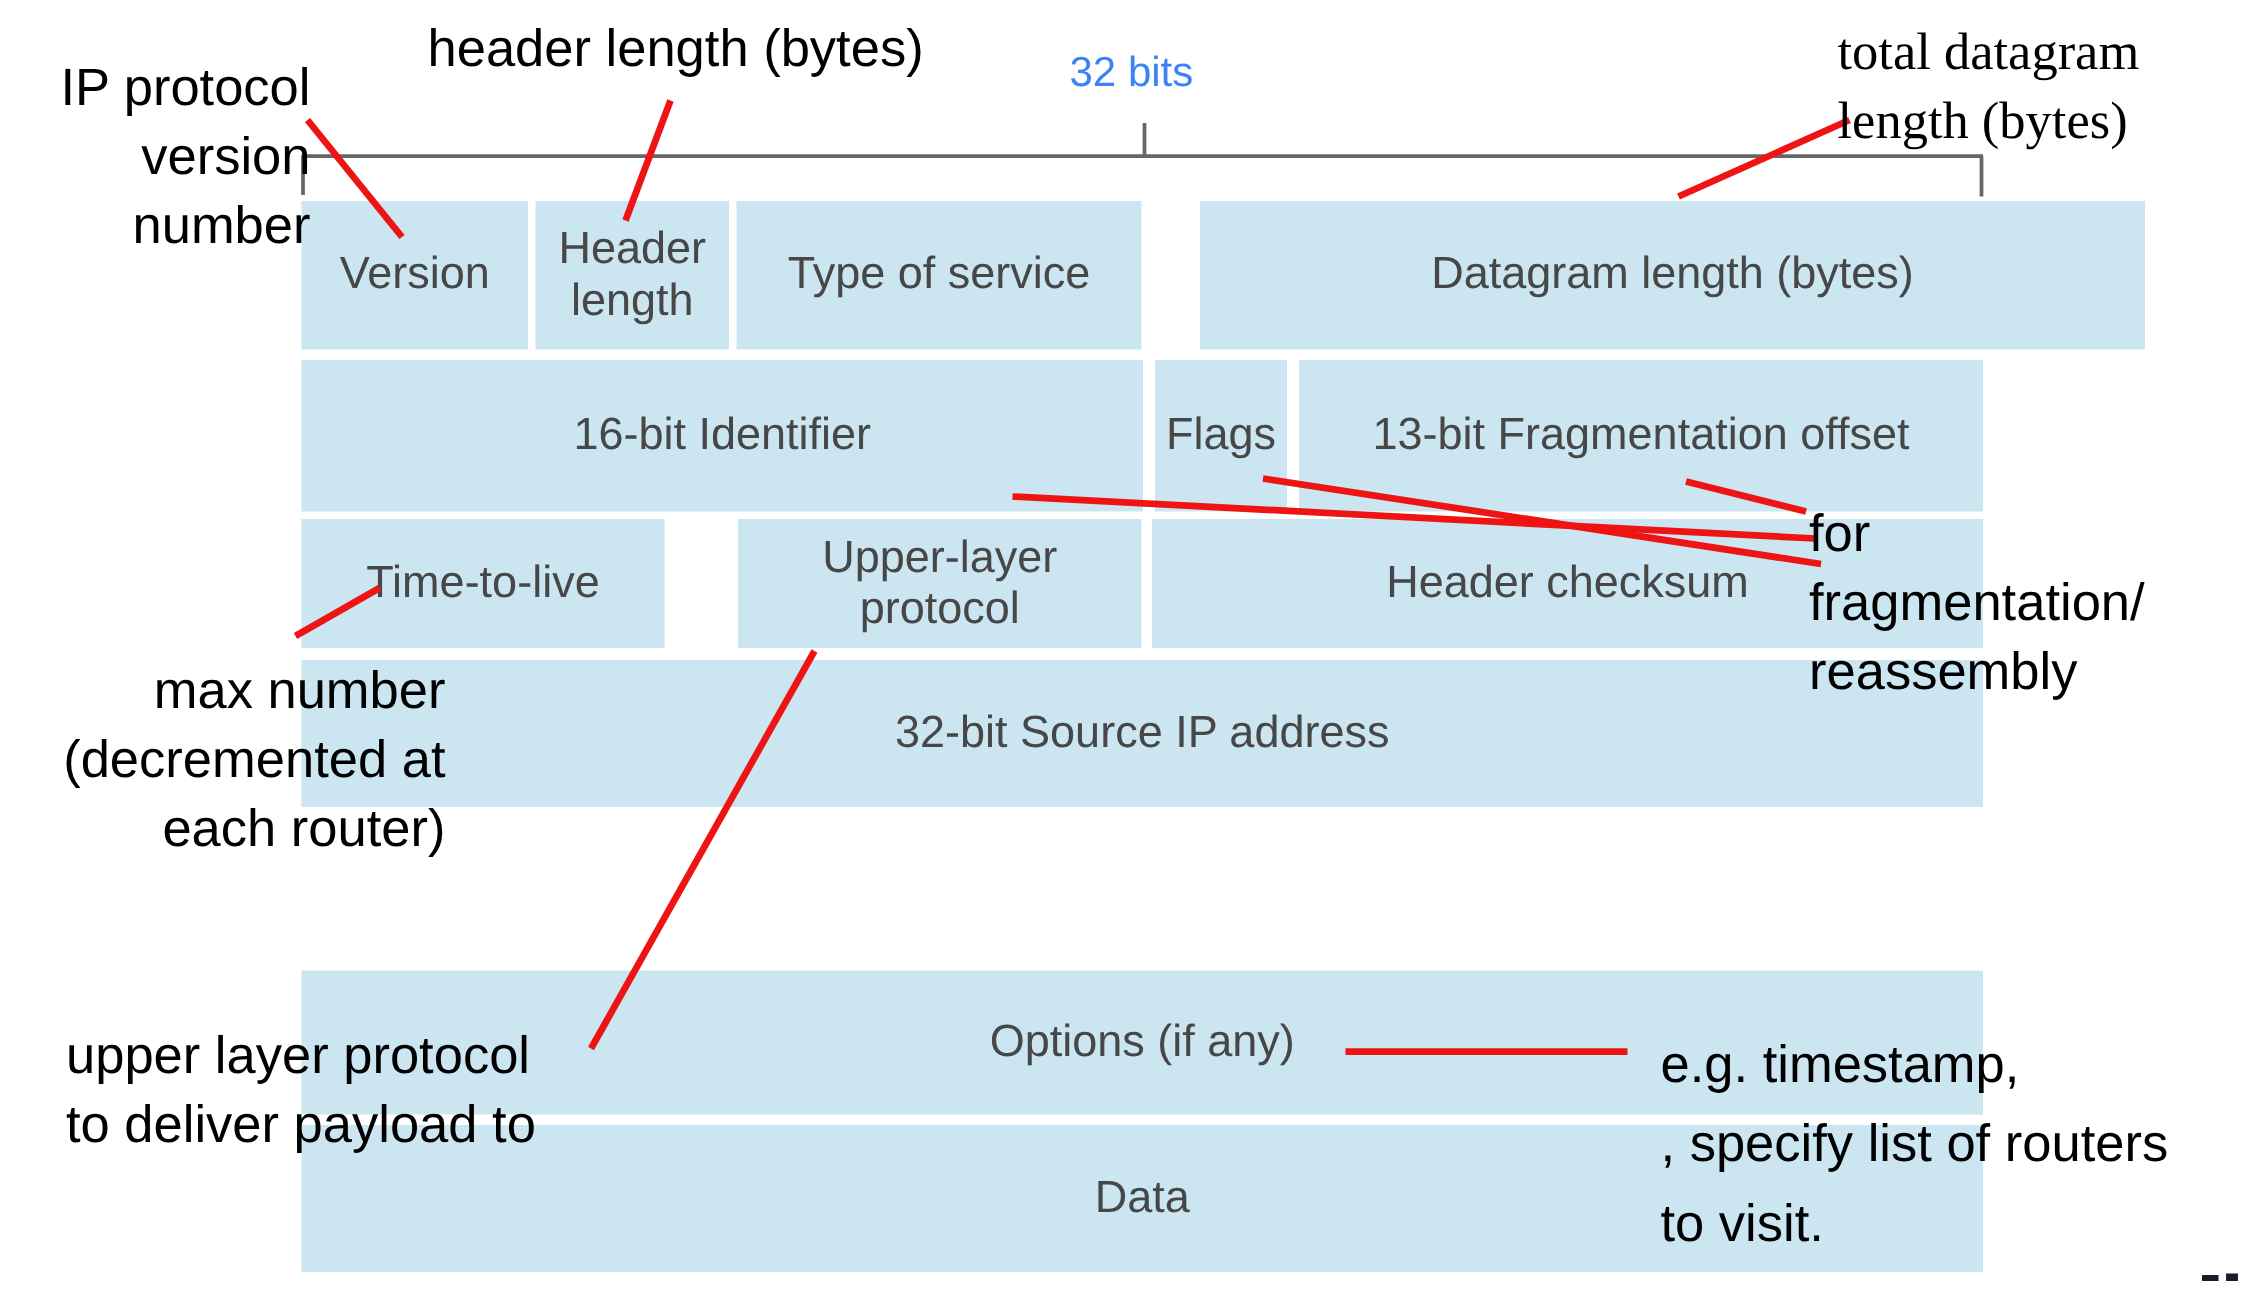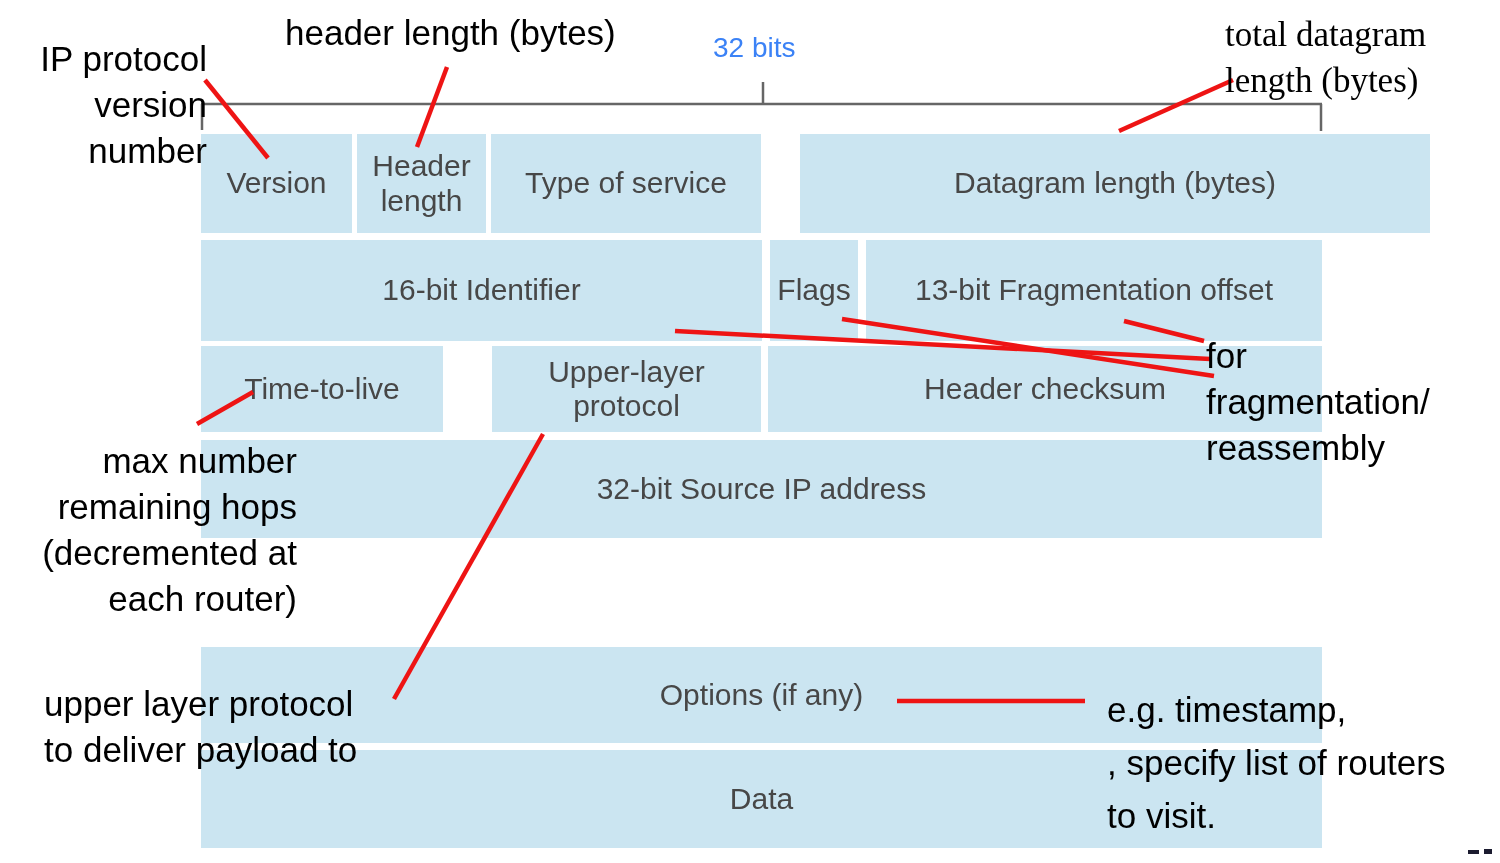--- a/index.html
+++ b/index.html
@@ -111,21 +111,20 @@
   </div>
 
   <div class="annotation" style="left:1206px; top:333px;">
     <div>for</div>
     <div>fragmentation/</div>
     <div>reassembly</div>
   </div>
 
   <div class="annotation right" style="right:1203px; top:438px;">
     <div>max number</div>
-    <div>remaining hops</div>
     <div>(decremented at</div>
     <div>each router)</div>
   </div>
 
   <div class="annotation" style="left:44px; top:681px;">
     <div>upper layer protocol</div>
     <div>to deliver payload to</div>
   </div>
 
   <div class="annotation" style="left:1107px; top:683px; line-height:53px;">

